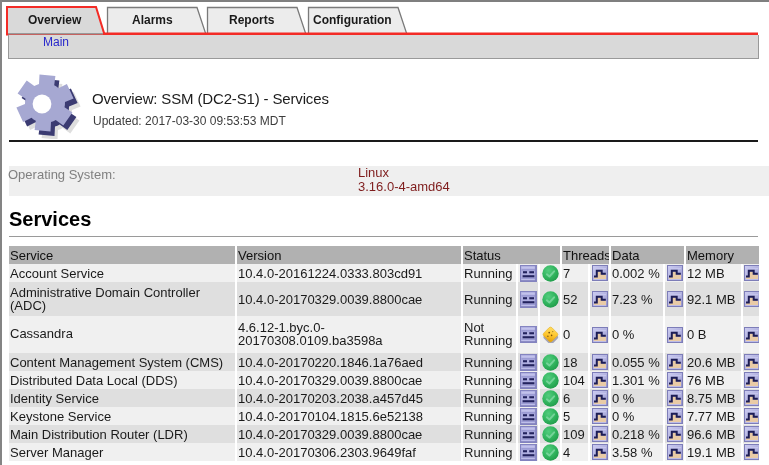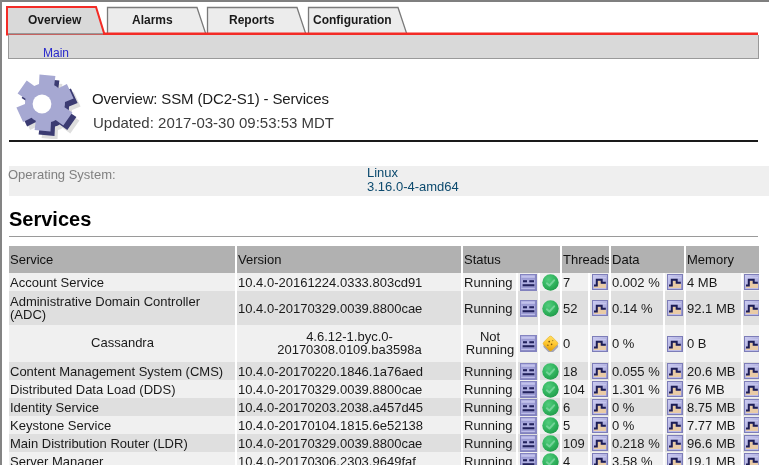--- a/index.html
+++ b/index.html
@@ -1,35 +1,35 @@
 <!DOCTYPE html>
 <html><head>
 <meta charset="utf-8">
 <style>
   html,body{margin:0;padding:0;}
   body{width:769px;height:465px;background:#ffffff;font-family:"Liberation Sans",sans-serif;position:relative;overflow:hidden;}
   .topbar{position:absolute;left:0;top:0;width:769px;height:2px;background:#7f7f7f;}
   .leftedge{position:absolute;left:0;top:0;width:2px;height:465px;background:#848484;}
   .tabsvg{position:absolute;left:0;top:0;}
   .mainbar{position:absolute;left:8px;top:35px;width:749px;height:23px;background:#d9d9d9;border-left:1px solid #999;border-right:1px solid #999;border-bottom:1px solid #9a9a9a;}
-  .mainlink{position:absolute;left:34px;top:11px;font-size:12px;color:#2929cc;}
+  .mainlink{position:absolute;left:34px;top:0;font-size:12px;color:#2929cc;}
   .gear{position:absolute;left:7px;top:67px;}
   .title{position:absolute;left:92px;top:90px;font-size:15px;color:#1c1c1c;letter-spacing:-0.15px;}
-  .updated{position:absolute;left:93px;top:114px;font-size:15px;color:#3d3d3d;}
+  .updated{position:absolute;left:93px;top:114px;font-size:12px;color:#3d3d3d;}
   .divider{position:absolute;left:9px;top:140px;width:749px;height:2px;background:#1a1a1a;}
   .osrow{position:absolute;left:9px;top:166px;width:768px;height:30px;background:#efefef;}
   .oslabel{position:absolute;left:-1px;top:1px;font-size:13px;color:#808080;}
-  .osval{position:absolute;left:349px;top:0px;font-size:13px;color:#0c4a6e;line-height:14px;margin-left:9px;}
+  .osval{position:absolute;left:349px;top:0px;font-size:13px;color:#7f1d1d;line-height:14px;}
   .svhead{position:absolute;left:9px;top:208px;font-size:20px;font-weight:bold;color:#000;}
   .thinline{position:absolute;left:9px;top:236px;width:749px;height:1px;background:#9a9a9a;}
   table.svc{position:absolute;left:7px;top:246px;width:754px;border-collapse:separate;border-spacing:2px 0;table-layout:fixed;font-size:13px;color:#1a1a1a;}
   table.svc td,table.svc th{line-height:13px;padding:0 0 0 1px;margin:0;font-weight:normal;text-align:left;vertical-align:middle;overflow:hidden;white-space:nowrap;}
-  table.svc .w{white-space:normal;} table.svc td.hi{padding-bottom:2px;text-align:center;}
+  table.svc .w{white-space:normal;} table.svc td.hi{padding-bottom:2px;}
   
-  tr.hdr{height:27px;} tr.hdr th{background:#b1b1b1;}
+  tr.hdr{height:18px;} tr.hdr th{background:#b1b1b1;}
   tr.hdr th{font-size:13px;color:#111;}
   tr.odd td{background:#f0f0f0;}
   tr.even td{background:#dfdfdf;}
   tr.r1{height:18px;padding-left:38px;}
   .ic{display:block;margin:0 auto;}
 </style>
 </head>
 <body>
 <svg width="0" height="0" style="position:absolute">
   <defs>
@@ -171,21 +171,21 @@
           <svg class="ic" width="16" height="16">
             <use href="#igr"></use>
           </svg>
         </td>
     <td>0.002 %</td>
     <td>
           <svg class="ic" width="16" height="16">
             <use href="#igr"></use>
           </svg>
         </td>
-    <td>4 MB</td>
+    <td>12 MB</td>
     <td>
           <svg class="ic" width="16" height="16">
             <use href="#igr"></use>
           </svg>
         </td>
   </tr>
   <tr class="even" style="height:34px;">
     <td class="w">Administrative Domain Controller<br>(ADC)</td>
     <td>10.4.0-20170329.0039.8800cae</td>
     <td>Running</td>
@@ -198,21 +198,21 @@
           <svg class="ic" width="17" height="17">
             <use href="#iok"></use>
           </svg>
         </td>
     <td>52</td>
     <td>
           <svg class="ic" width="16" height="16">
             <use href="#igr"></use>
           </svg>
         </td>
-    <td>0.14 %</td>
+    <td>7.23 %</td>
     <td>
           <svg class="ic" width="16" height="16">
             <use href="#igr"></use>
           </svg>
         </td>
     <td>92.1 MB</td>
     <td>
           <svg class="ic" width="16" height="16">
             <use href="#igr"></use>
           </svg>
@@ -278,21 +278,21 @@
           </svg>
         </td>
     <td>20.6 MB</td>
     <td>
           <svg class="ic" width="16" height="16">
             <use href="#igr"></use>
           </svg>
         </td>
   </tr>
   <tr class="odd r1">
-    <td>Distributed Data Load (DDS)</td>
+    <td>Distributed Data Local (DDS)</td>
     <td>10.4.0-20170329.0039.8800cae</td>
     <td>Running</td>
     <td>
           <svg class="ic" width="17" height="17">
             <use href="#iev"></use>
           </svg>
         </td>
     <td>
           <svg class="ic" width="17" height="17">
             <use href="#iok"></use>

